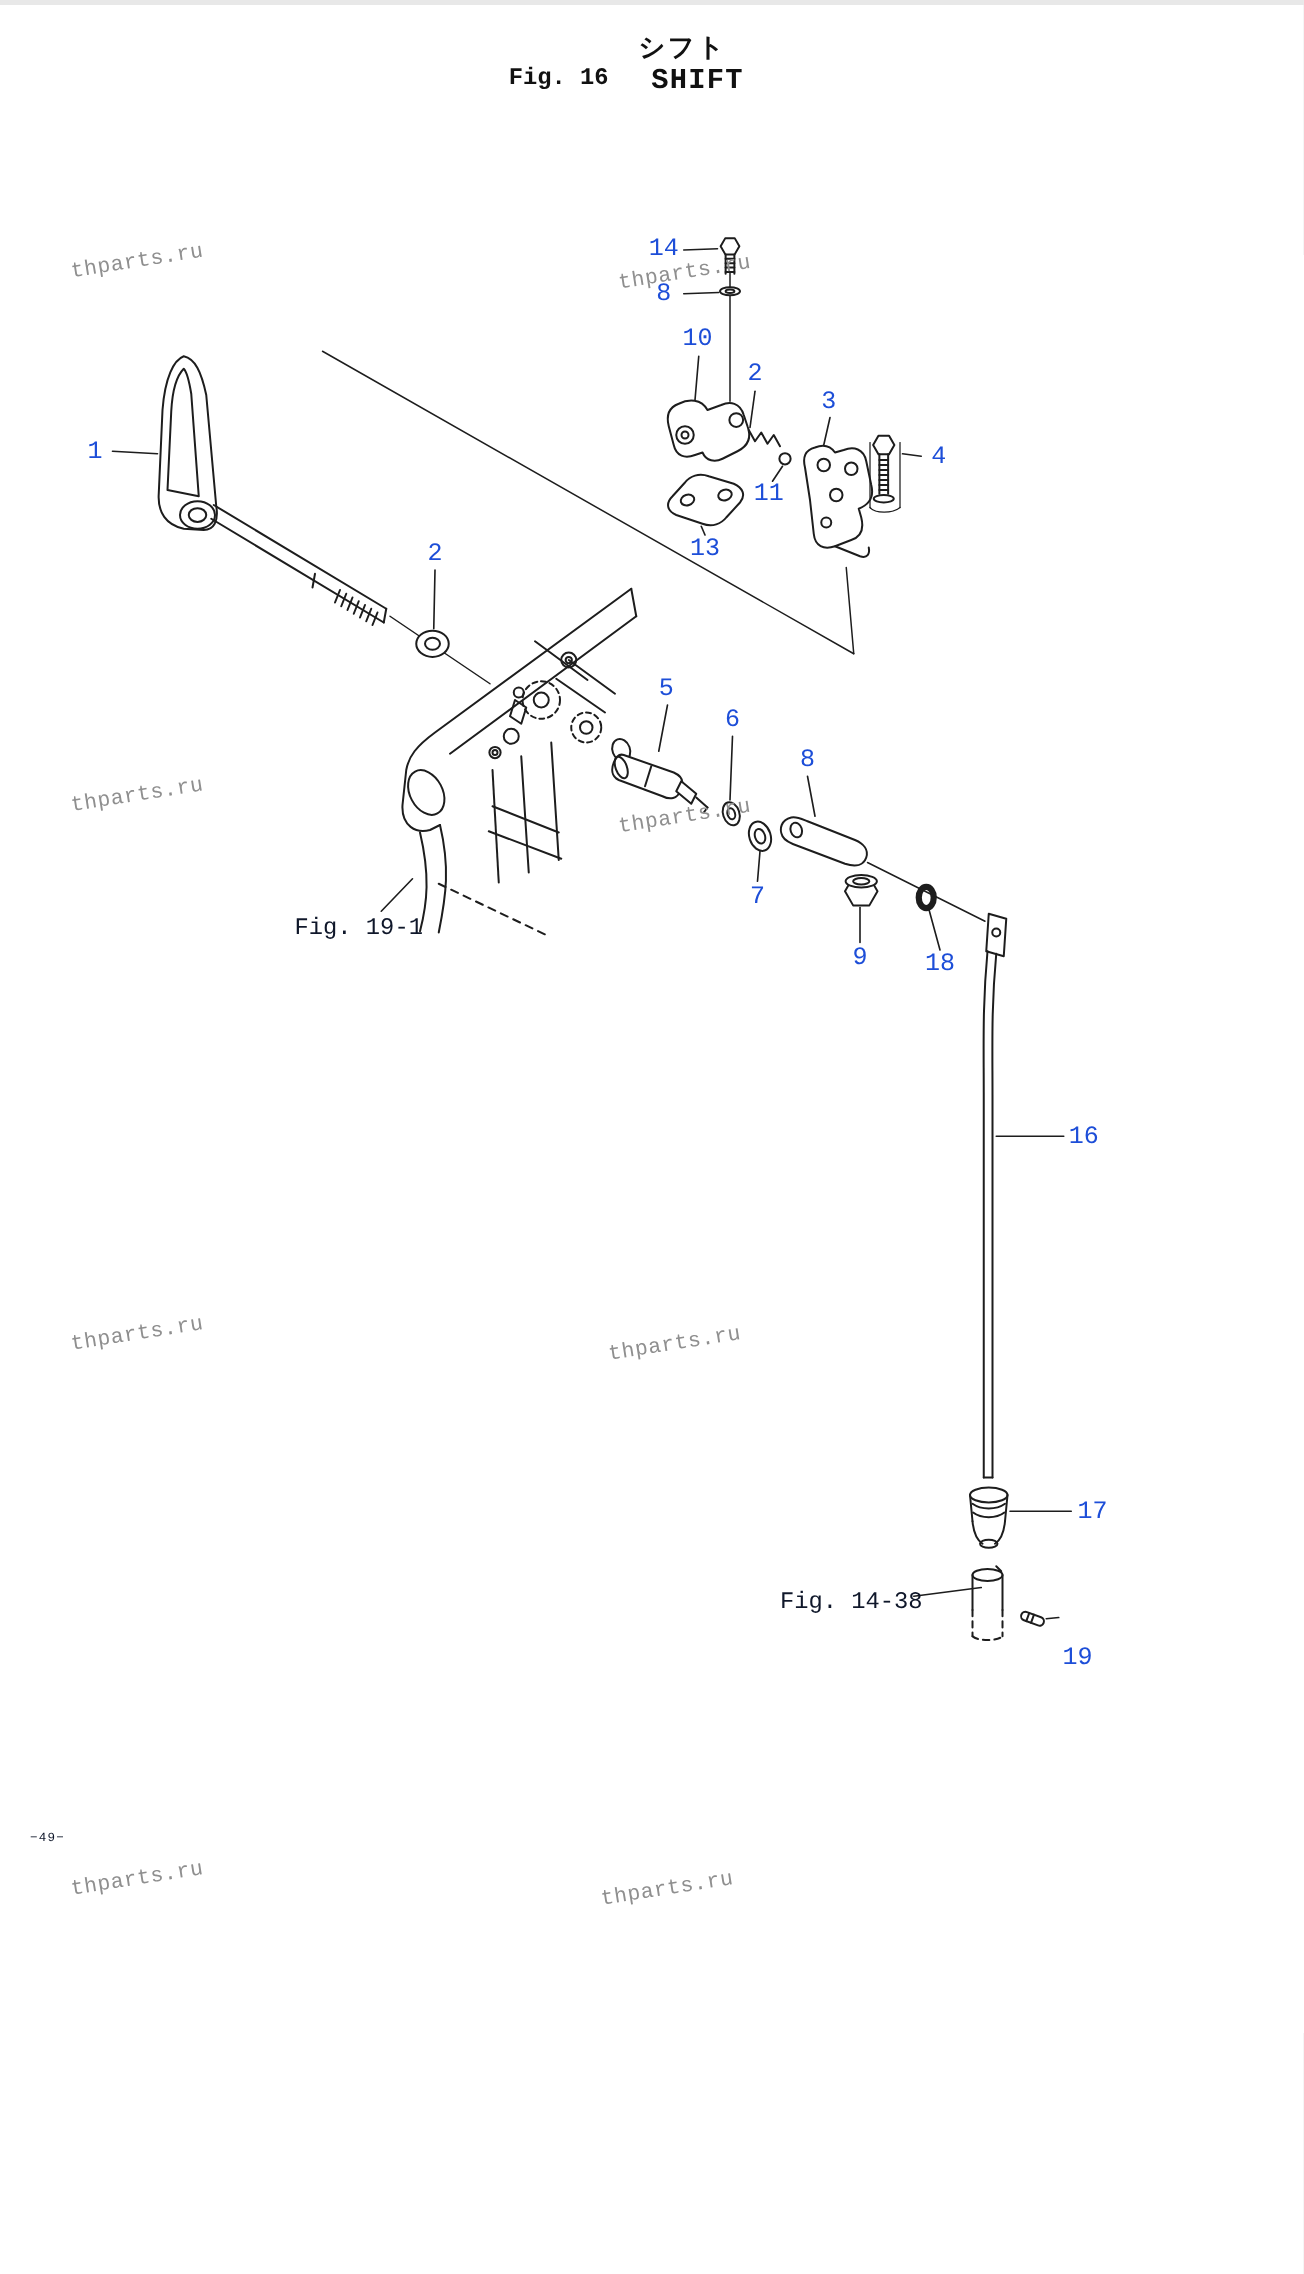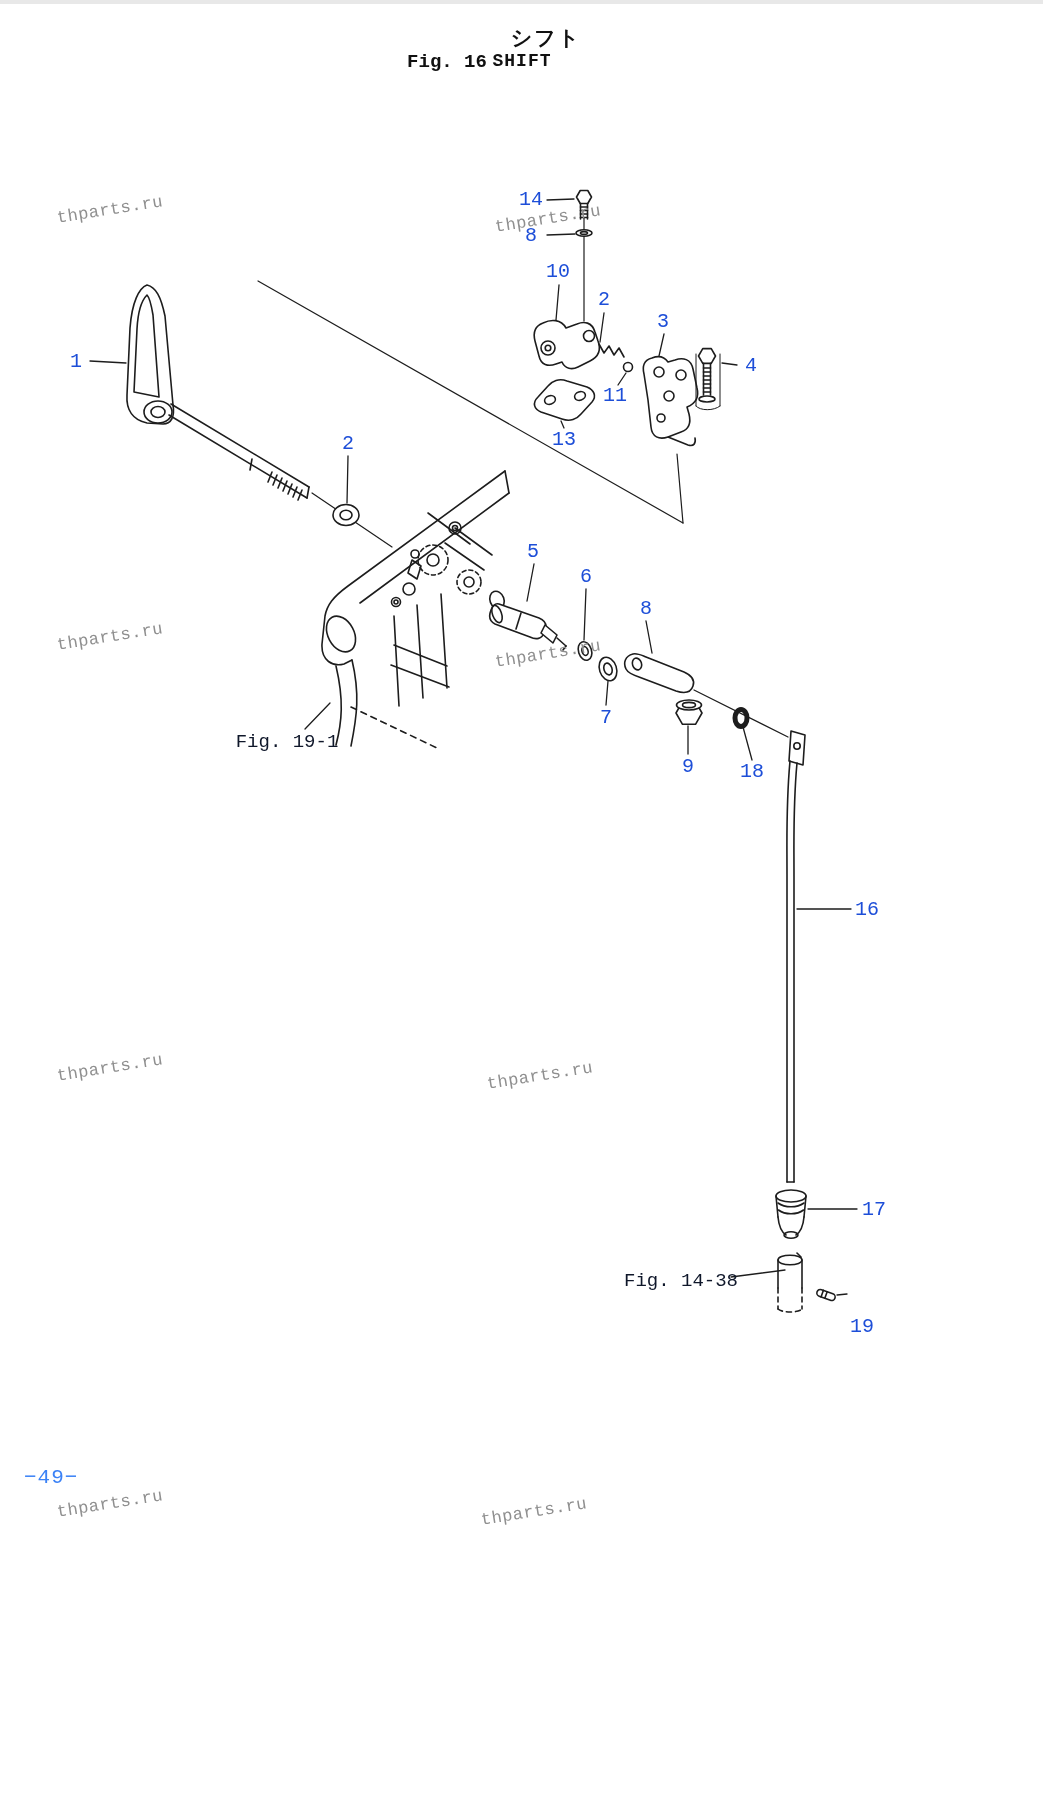--- a/index.html
+++ b/index.html
@@ -15,38 +15,38 @@
   .diagram-svg{position:absolute;left:0;top:0;}
   .title-jp{
     position:absolute;left:546px;top:20px;transform:translateX(-50%);
     font-size:21px;font-weight:600;letter-spacing:2px;
   }
   .fig-label{
     position:absolute;left:447px;top:47px;transform:translateX(-50%);
     font-size:19px;font-weight:bold;
   }
   .title-en{
-    position:absolute;left:522px;top:47px;transform:translateX(-50%);
-    font-size:18px;font-weight:bold;letter-spacing:1px;
+    position:absolute;left:558px;top:47px;transform:translateX(-50%);
+    font-size:23px;font-weight:bold;letter-spacing:1px;
   }
   .callout{
     position:absolute;transform:translate(-50%,-50%);
     font-size:20px;color:#1d4ed8;line-height:1;
   }
   .figref{
     position:absolute;transform:translate(-50%,-50%);
     font-size:19px;color:#0f172a;white-space:nowrap;
   }
   .watermark{
     position:absolute;transform:translate(-50%,-50%) rotate(-9deg);
     font-size:17px;color:#8f8f8f;letter-spacing:0.5px;white-space:nowrap;
   }
   .page-number{
     position:absolute;left:24px;top:1462px;
-    font-size:21px;color:#3b82f6;letter-spacing:1px;
+    font-size:10px;color:#0f172a;letter-spacing:1px;
   }
 </style>
 </head>
 <body>
 
 <div class="page">
 
   <svg class="diagram-svg" width="1043" height="1819" viewBox="0 0 1043 1819" fill="none" stroke="#1d1d1d" stroke-width="1.6" stroke-linecap="round" stroke-linejoin="round">
 
     <g stroke-width="1.2">

